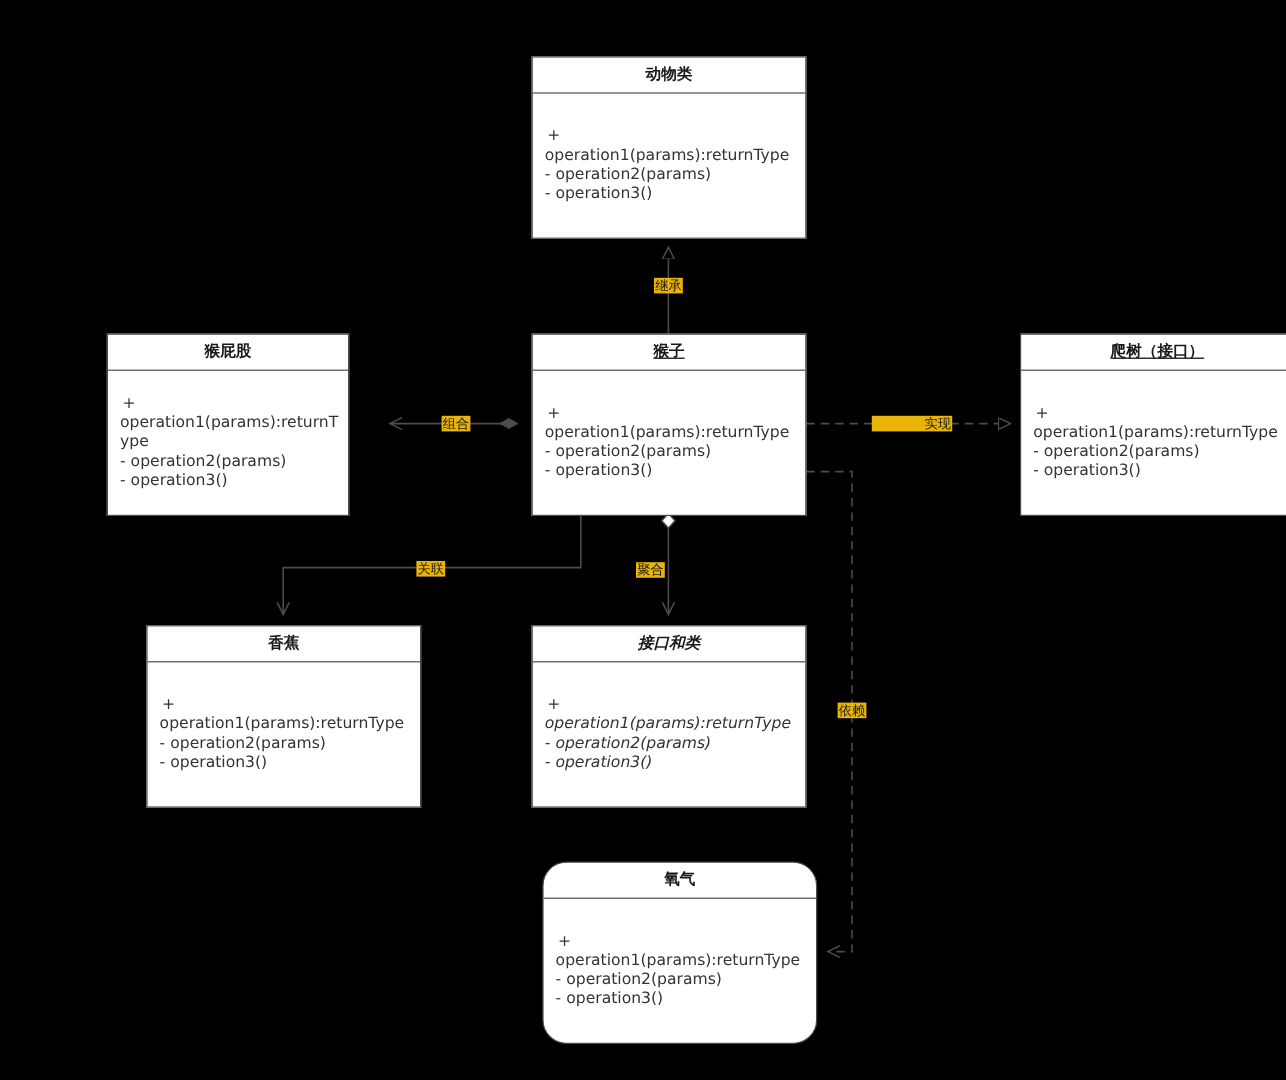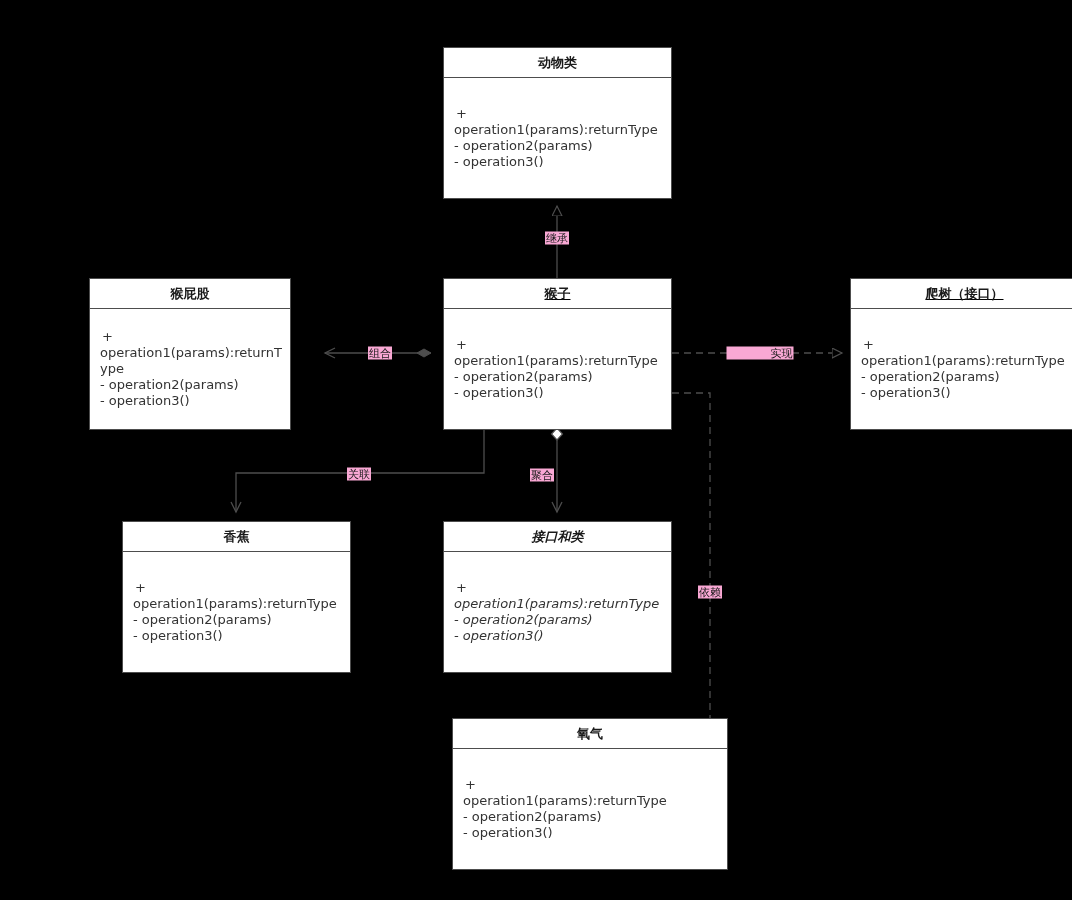--- a/index.html
+++ b/index.html
@@ -75,21 +75,21 @@
   .op-line {
     white-space: pre-wrap;
     word-break: break-word;
   }
   .op-first {
     text-indent: 2px;
   }
 
   .edge-label {
     position: absolute;
-    background: #f9a8d4;
+    background: #eab308;
     color: #1a1a1a;
     font-size: 11px;
     line-height: 13px;
     padding: 0 1px;
     white-space: nowrap;
     z-index: 4;
     transform: translate(-50%, -50%);
   }
 </style>
 </head>
@@ -203,21 +203,21 @@
     <div class="uml-body">
       <div class="uml-ops">
         <div class="op-line op-first"><span>+</span></div>
         <div class="op-line">operation1(params):returnType</div>
         <div class="op-line">- operation2(params)</div>
         <div class="op-line">- operation3()</div>
       </div>
     </div>
   </div>
 
-  <div class="uml-class" style="left:412px; top:718px; width:276px; height:152px;">
+  <div class="uml-class" style="left:412px; top:718px; width:229px; height:152px;border-radius:20px;">
     <div class="uml-title">氧气</div>
     <div class="uml-body">
       <div class="uml-ops">
         <div class="op-line op-first"><span>+</span></div>
         <div class="op-line">operation1(params):returnType</div>
         <div class="op-line">- operation2(params)</div>
         <div class="op-line">- operation3()</div>
       </div>
     </div>
   </div>

